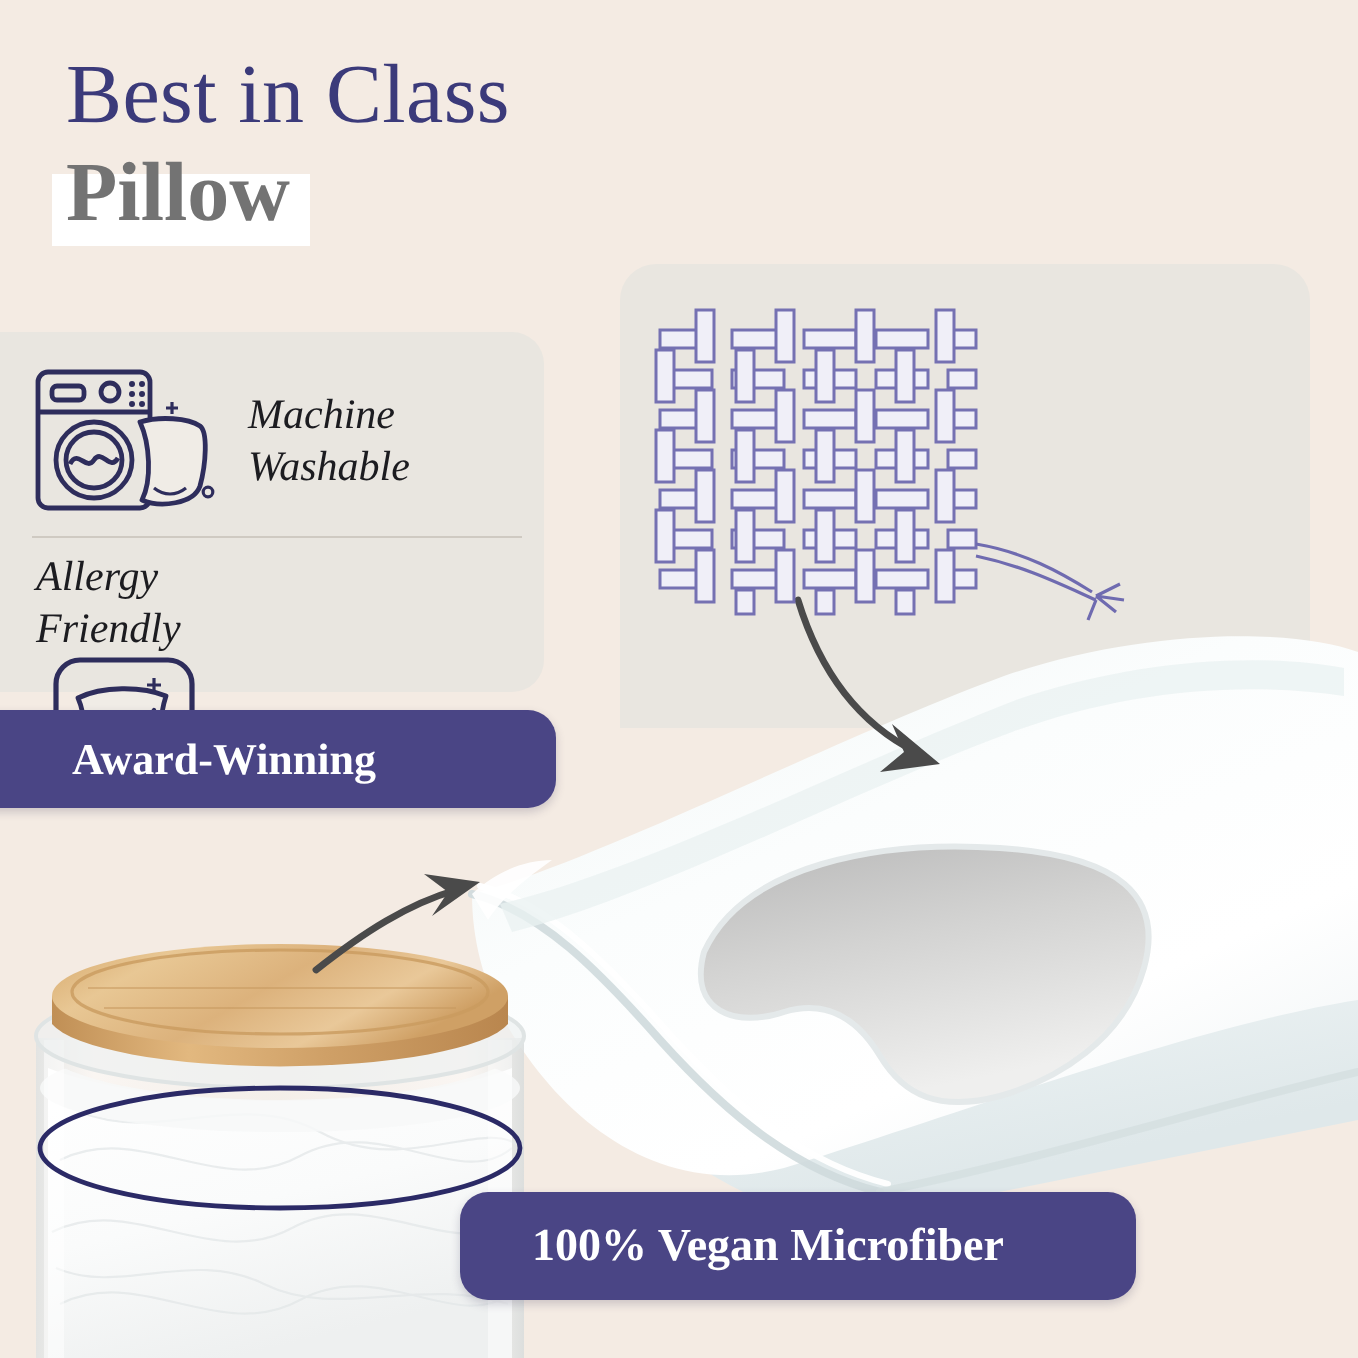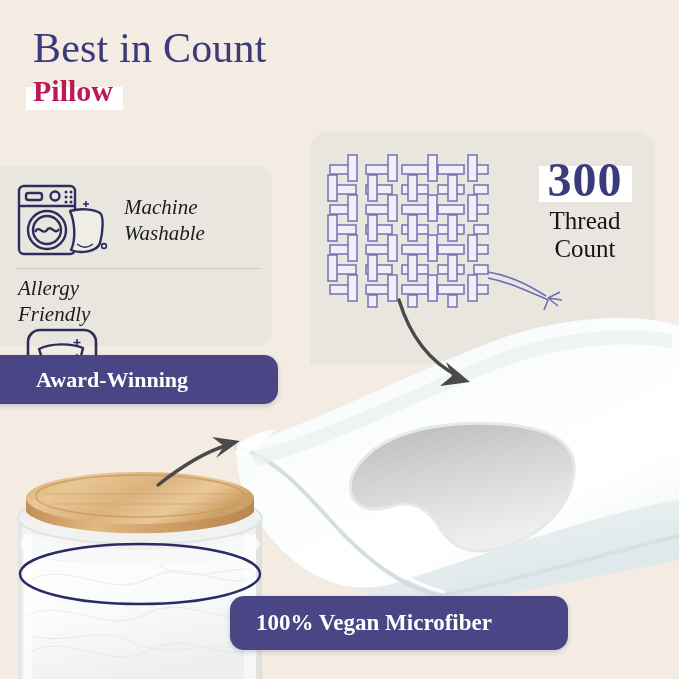--- a/index.html
+++ b/index.html
@@ -67,23 +67,23 @@
   .headline-hl {
     position: absolute;
     left: -7px;
     top: 12px;
     right: -10px;
     bottom: -2px;
     background: #ffffff;
   }
   .headline-line2 {
     position: relative;
-    font-size: 30px;
+    font-size: 42px;
     font-weight: 700;
-    color: #be185d;
+    color: #737373;
     line-height: 1.08;
     white-space: nowrap;
   }
 
   
   .feature-row {
     position: absolute;
     display: flex;
     align-items: center;
     font-style: italic;
@@ -118,21 +118,21 @@
     box-sizing: border-box;
     font-size: 22px;
     font-weight: 700;
   }
   .banner-vegan {
     left: 230px;
     top: 596px;
     width: 338px;
     height: 54px;
     border-radius: 14px 14px 14px 14px;
-    padding-left: 26px;
+    padding-left: 36px;
     box-sizing: border-box;
     font-size: 23px;
     font-weight: 700;
   }
 
   
   .threadcount {
     position: absolute;
     left: 522px;
     top: 155px;
@@ -375,21 +375,21 @@
     </g>
 
     <g fill="none" stroke="#6f6bb0" stroke-width="1.6">
       <path d="M488,272 C512,276 530,286 546,296"></path>
       <path d="M488,278 C512,283 530,292 548,300"></path>
       <path d="M548,298 L560,292 M548,298 L562,300 M548,298 L558,306 M548,300 L544,310"></path>
     </g>
   </svg>
 
   <div class="headline">
-    <div class="headline-line1">Best in Count</div>
+    <div class="headline-line1">Best in Class</div>
     <div class="headline-line2-wrap">
       <span class="headline-hl"></span>
       <span class="headline-line2">Pillow</span>
     </div>
   </div>
 
   <div class="feature-row feature-machine">
     <svg width="96" height="82" viewBox="0 0 96 82">
       <g fill="none" stroke="#2e2d5c" stroke-width="2.4" stroke-linejoin="round">
         <rect x="5" y="6" width="56" height="68" rx="5"></rect>
@@ -441,28 +441,20 @@
         <path d="M44,46 C40,45 37,47 36,51 C39,52 42,50 44,46 Z"></path>
       </g>
       <g stroke="#2e2d5c" stroke-width="1.6" fill="none">
         <path d="M52,12 L52,19 M48.5,15.5 L55.5,15.5"></path>
         <circle cx="20" cy="61" r="2.6"></circle>
         <circle cx="12" cy="64" r="1.2" fill="#2e2d5c"></circle>
       </g>
     </svg>
   </div>
 
-  <div class="threadcount">
-    <span class="tc-number-wrap">
-      <span class="tc-number-hl"></span>
-      <span class="tc-number">300</span>
-    </span>
-    <div class="tc-label">Thread
-Count</div>
-  </div>
 
   <div class="banner banner-award">
     <span>Award-Winning</span>
   </div>
   <div class="banner banner-vegan">
     <span>100% Vegan Microfiber</span>
   </div>
 
 </div>
 

